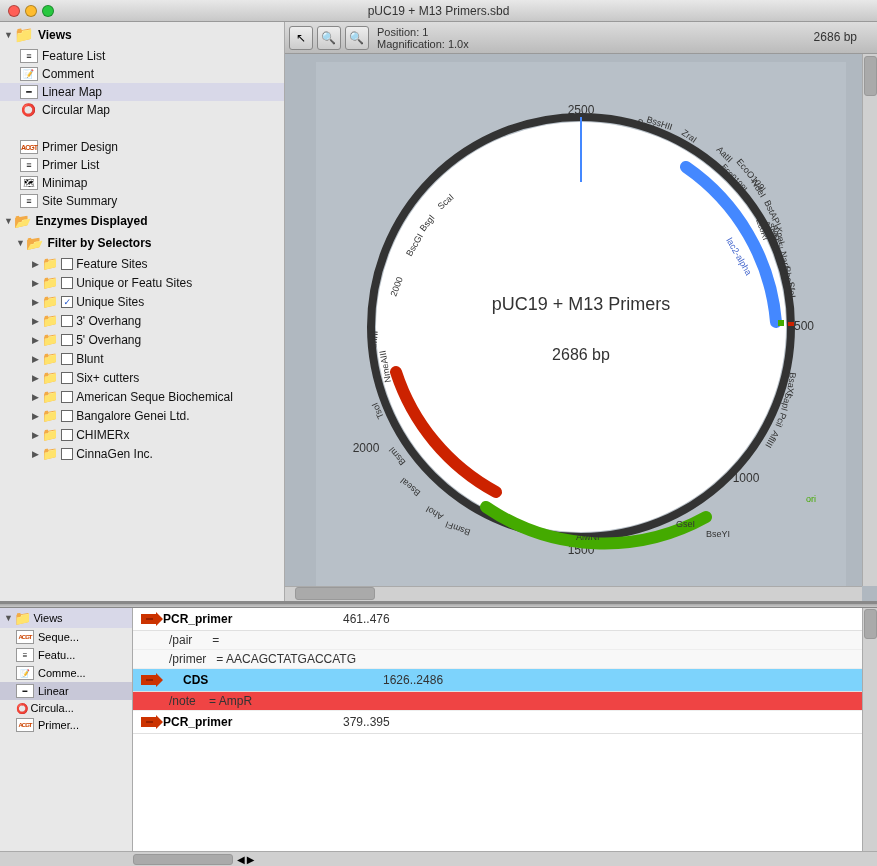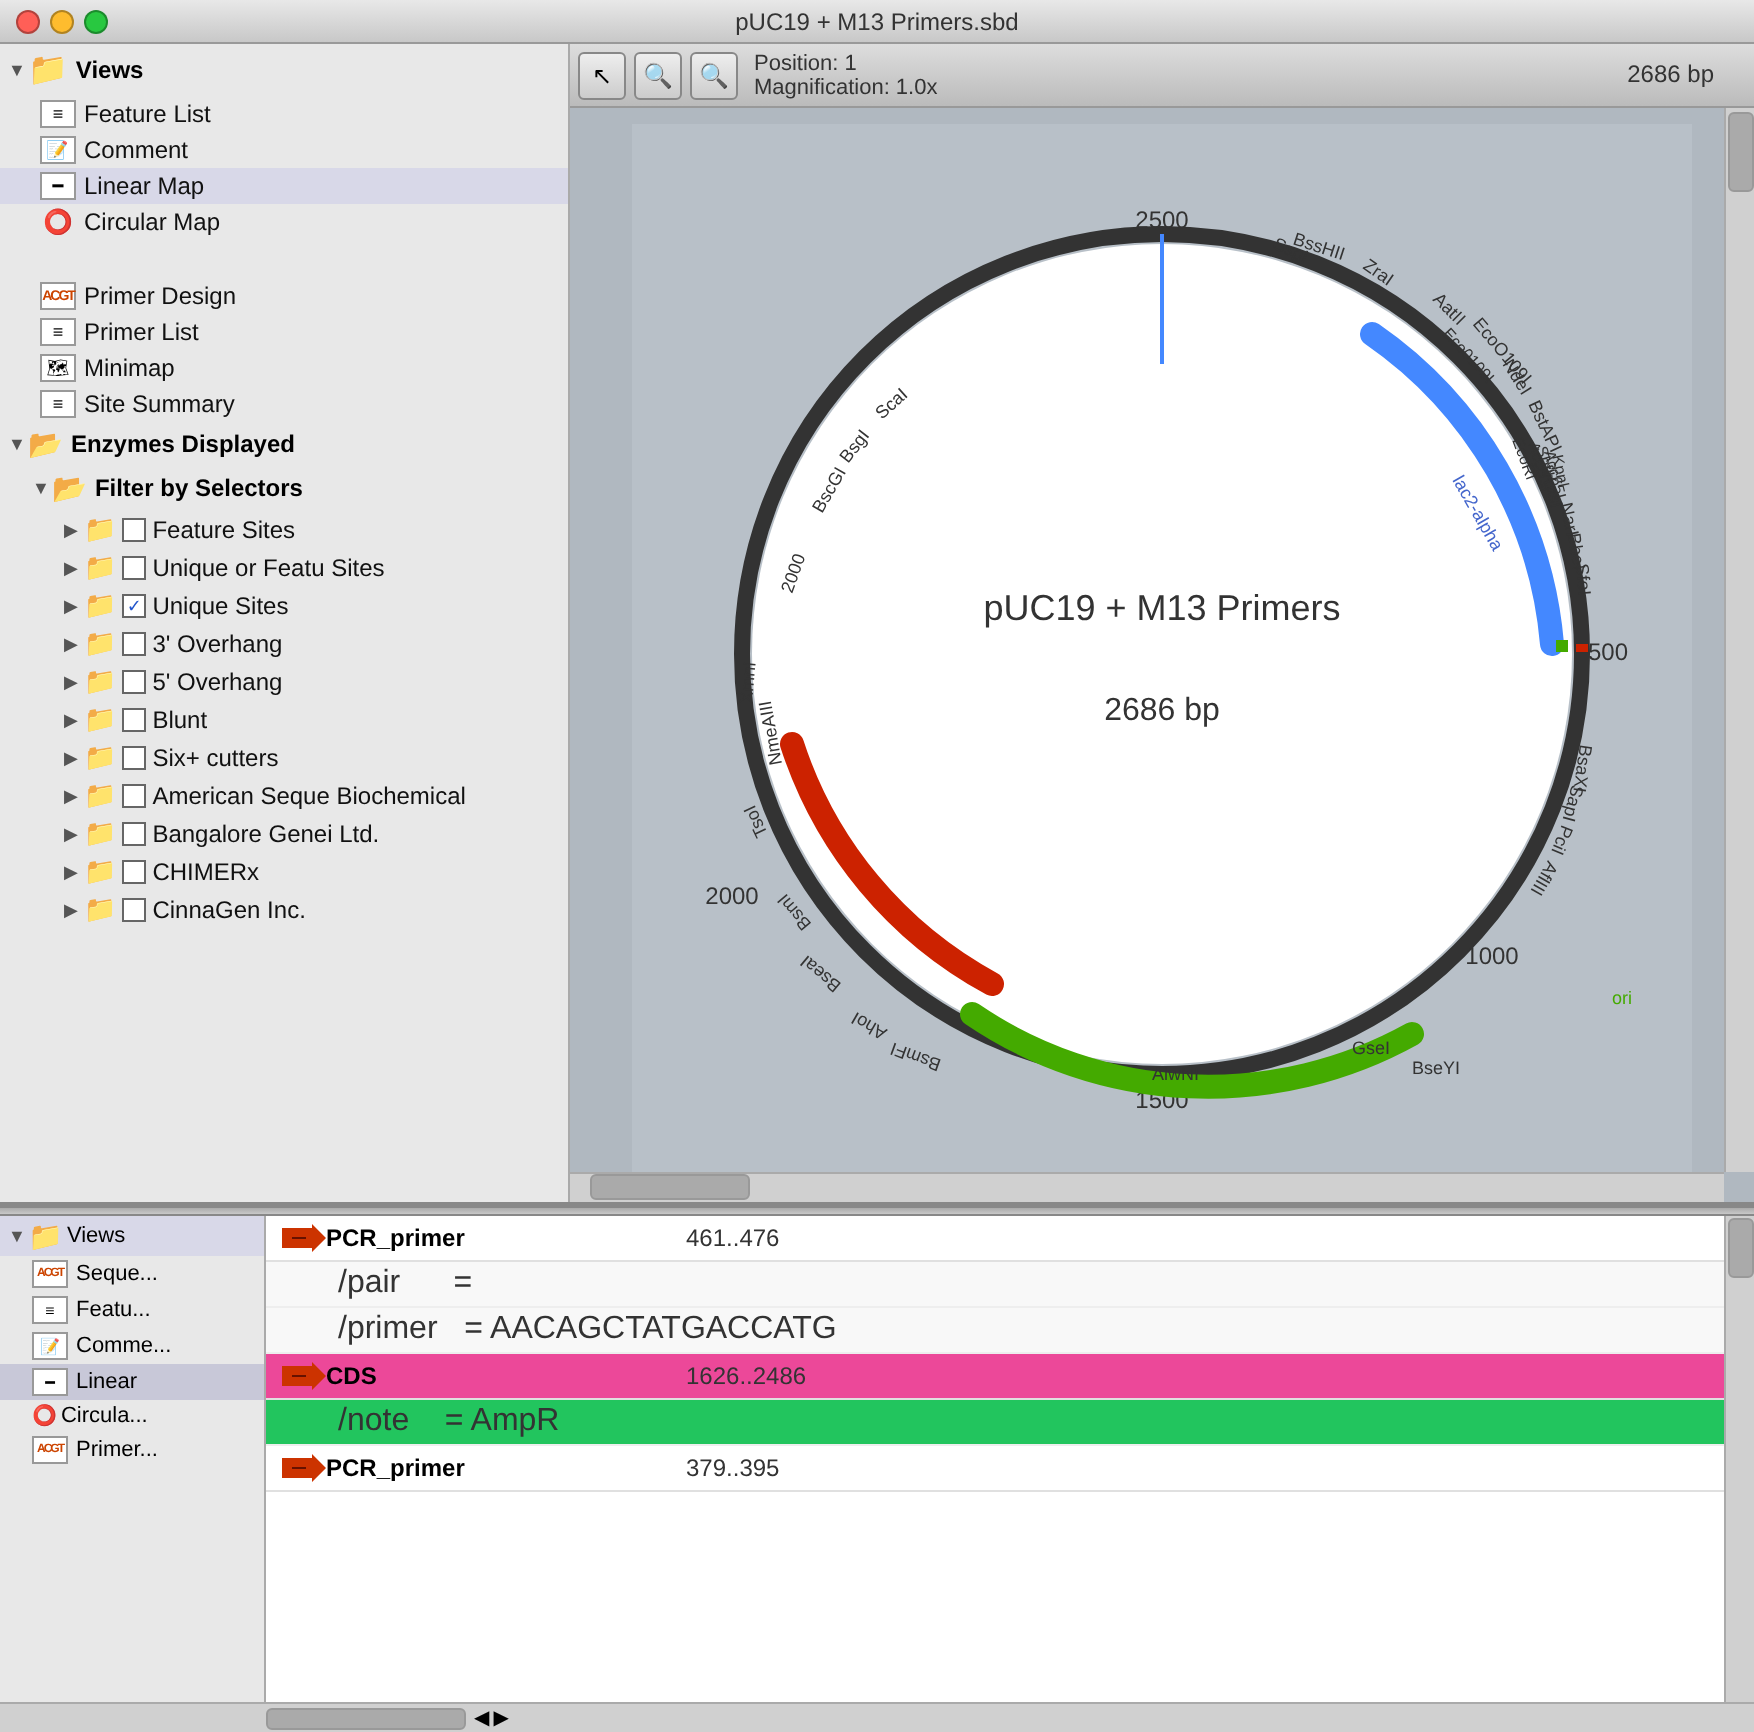--- a/index.html
+++ b/index.html
@@ -179,33 +179,33 @@
       overflow-y: auto;
     }
 
     .feature-row {
       display: flex;
       align-items: flex-start;
       padding: 4px 8px;
       border-bottom: 1px solid #e0e0e0;
       cursor: pointer;
     }
-    .feature-row.selected { background: #ec4899; }
+    .feature-row.selected { background: #7dd3fc; gap: 20px; }
 
     .feature-name { font-weight: bold; font-size: 12px; width: 180px; }
     .feature-range { font-size: 12px; color: #333; }
 
     .feature-detail {
       padding: 2px 8px 2px 36px;
-      font-size: 16px;
+      font-size: 12px;
       color: #333;
       border-bottom: 1px solid #eee;
       background: #f8f8f8;
     }
-    .feature-detail.selected-detail { background: #22c55e; }
+    .feature-detail.selected-detail { background: #ef4444; }
 
     
     ::-webkit-scrollbar { width: 15px; }
     ::-webkit-scrollbar-track { background: #d0d0d0; }
     ::-webkit-scrollbar-thumb { background: #aaa; border: 1px solid #999; border-radius: 3px; }
 
     .divider-h {
       height: 6px;
       background: linear-gradient(to bottom, #aaa, #c8c8c8);
       border-top: 1px solid #888;

